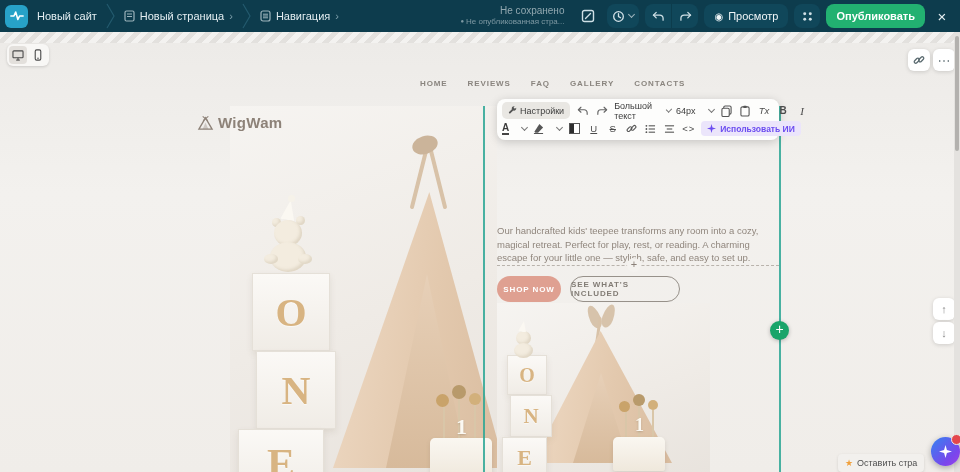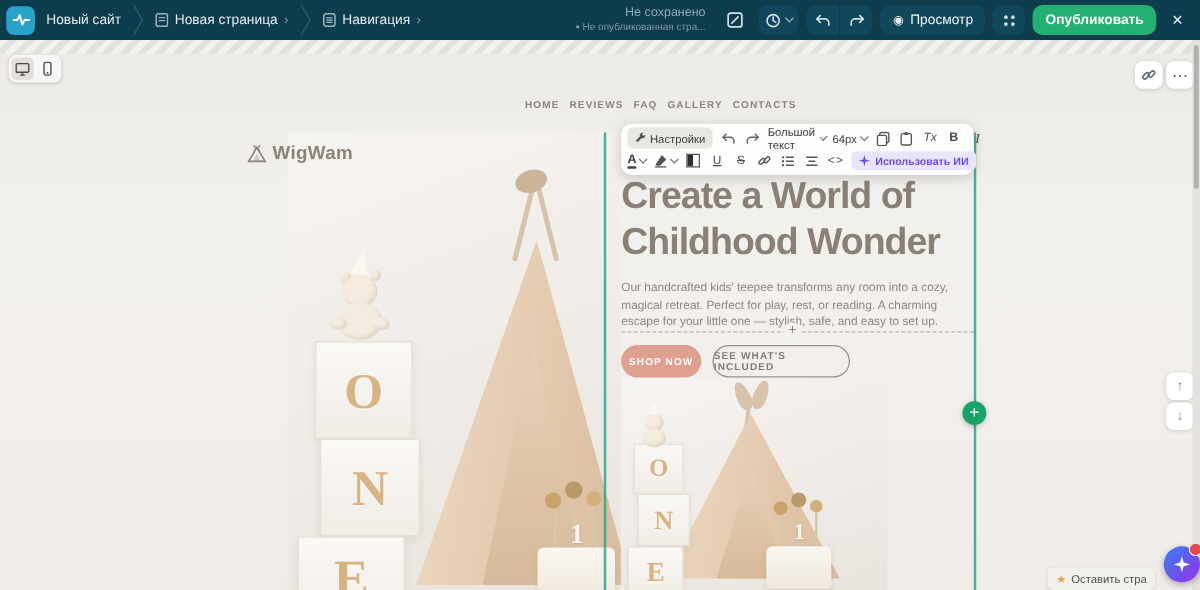--- a/index.html
+++ b/index.html
@@ -42,21 +42,21 @@
 
   .devtoggle { position:absolute; top:12px; left:7px; width:42px; height:22px; background:#f8f7f5;
                border-radius:6px; box-shadow:0 1px 3px rgba(0,0,0,.15); display:flex; align-items:center;
                justify-content:center; gap:2px; z-index:60; padding:2px; }
   .devseg { width:18px; height:18px; border-radius:4px; display:flex; align-items:center; justify-content:center; cursor:pointer; }
   .devseg.active { background:#e3e0dc; }
 
   
   .brand { position:absolute; left:197px; top:27px; display:flex; align-items:center; gap:4px; z-index:5;margin-top:44px; }
   .brandname { font-size:15px; font-weight:bold; color:#8d8278; letter-spacing:.3px; }
-  .sitenav { position:absolute; left:420px; top:36px; display:flex; gap:8px; z-index:5; }
+  .sitenav { position:absolute; left:420px; top:36px; display:flex; gap:20px; z-index:5; }
   .sitenav span { font-size:8px; font-weight:bold; letter-spacing:.9px; color:#8a857f; cursor:pointer; }
   .phonepill { position:absolute; left:666px; top:28px; width:96px; height:27px; border-radius:14px;
                background:#dfa091; color:#fff; font-size:8px; font-weight:bold; letter-spacing:.6px;
                display:flex; align-items:center; justify-content:center; z-index:5; cursor:pointer; }
 
   
   .photo { position:absolute; overflow:hidden; background:linear-gradient(160deg,#f6f4f1 0%,#efebe6 55%,#e8e3dd 100%); }
   .photoA { left:230px; top:63px; width:267px; height:372px; }
   .photoB { left:497px; top:260px; width:213px; height:175px; }
   .tri { position:absolute; }
@@ -93,21 +93,21 @@
           color:#fff; font-size:8px; font-weight:bold; letter-spacing:.9px; display:flex; align-items:center; justify-content:center; z-index:10; cursor:pointer; }
   .cta2 { position:absolute; left:570px; top:233px; width:110px; height:26px; border-radius:13px; border:1px solid #97918a;
           color:#827c75; font-size:8px; font-weight:bold; letter-spacing:.9px; display:flex; align-items:center; justify-content:center; z-index:10; cursor:pointer; }
 
   
   .rtoolbar { position:absolute; left:497px; top:56px; width:282px; height:41px; background:#fdfdfc; border-radius:8px;
               box-shadow:0 2px 10px rgba(0,0,0,.18); z-index:40; padding:3px 5px; display:flex; flex-direction:column; justify-content:space-between; }
   .trow { display:flex; align-items:center; gap:6px; height:17px; color:#4c4c4c; }
   .tsettings { display:flex; align-items:center; gap:3px; background:#e9e7e3; border-radius:5px; height:17px;
                padding:0 6px; font-size:9px; color:#3e3e3e; cursor:pointer; }
-  .tdrop { display:flex; align-items:center; gap:3px; font-size:9px; cursor:pointer; color:#3c3c3c; }
+  .tdrop { display:flex; align-items:center; gap:13px; font-size:9px; cursor:pointer; color:#3c3c3c; }
   .tdrop .caret { border-color:#777; }
   .tico { display:flex; align-items:center; justify-content:center; min-width:13px; height:15px; cursor:pointer; font-size:9.5px; color:#4c4c4c; }
   .tbold { font-weight:bold; font-size:10px; }
   .tital { font-family:"Liberation Serif",serif; font-style:italic; font-size:11px; }
   .tuline { text-decoration:underline; }
   .tstrike { text-decoration:line-through; }
   .tcolorA { border-bottom:2px solid #444; line-height:10px; font-size:10px; font-weight:bold; }
   .contrast { width:11px; height:11px; border:1px solid #555; background:linear-gradient(90deg,#2e2e2e 50%,#fff 50%); }
   .aipill { display:flex; align-items:center; gap:4px; background:#ebe5fb; color:#6b4cf0; border-radius:4px;
             height:15px; padding:0 6px; font-size:8.5px; font-weight:bold; cursor:pointer; white-space:nowrap; }
@@ -140,21 +140,21 @@
     <span class="crumbtxt">Новый сайт</span>
     <svg class="crumbsep" width="9" height="26" viewBox="0 0 9 26">
         <polyline points="1,1 8,13 1,25" fill="none" stroke="#235a6e" stroke-width="1.2"></polyline>
       </svg>
     <div class="crumb">
       <svg width="11" height="12" viewBox="0 0 11 12">
           <rect x="1" y="1" width="9" height="10" rx="1.5" fill="none" stroke="#9db4bc" stroke-width="1.2"></rect>
           <line x1="3" y1="4" x2="8" y2="4" stroke="#9db4bc"></line>
           <line x1="3" y1="6.5" x2="8" y2="6.5" stroke="#9db4bc"></line>
         </svg>
-      <span class="crumbtxt">Новая страница</span>
+      <span class="crumbtxt">Новый страница</span>
       <span class="mini">›</span>
     </div>
     <svg class="crumbsep" width="9" height="26" viewBox="0 0 9 26">
         <polyline points="1,1 8,13 1,25" fill="none" stroke="#235a6e" stroke-width="1.2"></polyline>
       </svg>
     <div class="crumb">
       <svg width="11" height="12" viewBox="0 0 11 12">
           <rect x="1" y="1" width="9" height="10" rx="2" fill="none" stroke="#9db4bc" stroke-width="1.2"></rect>
           <line x1="3" y1="4.2" x2="8" y2="4.2" stroke="#9db4bc"></line>
           <line x1="3" y1="6" x2="8" y2="6" stroke="#9db4bc"></line>
@@ -265,21 +265,20 @@
       <div class="stick" style="left:213px;top:300px;height:34px;"></div>
       <div class="stick" style="left:228px;top:292px;height:42px;"></div>
       <div class="stick" style="left:244px;top:298px;height:36px;"></div>
       <div class="pom" style="left:206px;top:288px;width:13px;height:13px;background:#c9a36a;"></div>
       <div class="pom" style="left:222px;top:279px;width:14px;height:14px;background:#b89a6b;"></div>
       <div class="pom" style="left:239px;top:287px;width:12px;height:12px;background:#d2b07b;"></div>
       <div class="cakebody" style="left:200px;top:332px;width:62px;height:40px;"></div>
       <div class="cakenum" style="left:226px;top:308px;font-size:22px;">1</div>
     </div>
 
-    <h1 class="headline"><span>Create a World of</span><br><span>Childhood Wonder</span></h1>
     <p class="para">Our handcrafted kids' teepee transforms any room into a cozy, magical retreat. Perfect for play, rest, or reading. A charming escape for your little one — stylish, safe, and easy to set up.</p>
     <div class="divider">
       <div class="divplus">+</div>
     </div>
     <div class="cta1">SHOP NOW</div>
     <div class="cta2">SEE WHAT'S INCLUDED</div>
 
     <div class="photo photoB">
       <div class="leaf" style="left:92px;top:2px;width:11px;height:24px;transform:rotate(-24deg);"></div>
       <div class="leaf" style="left:106px;top:1px;width:11px;height:24px;transform:rotate(20deg);"></div>

